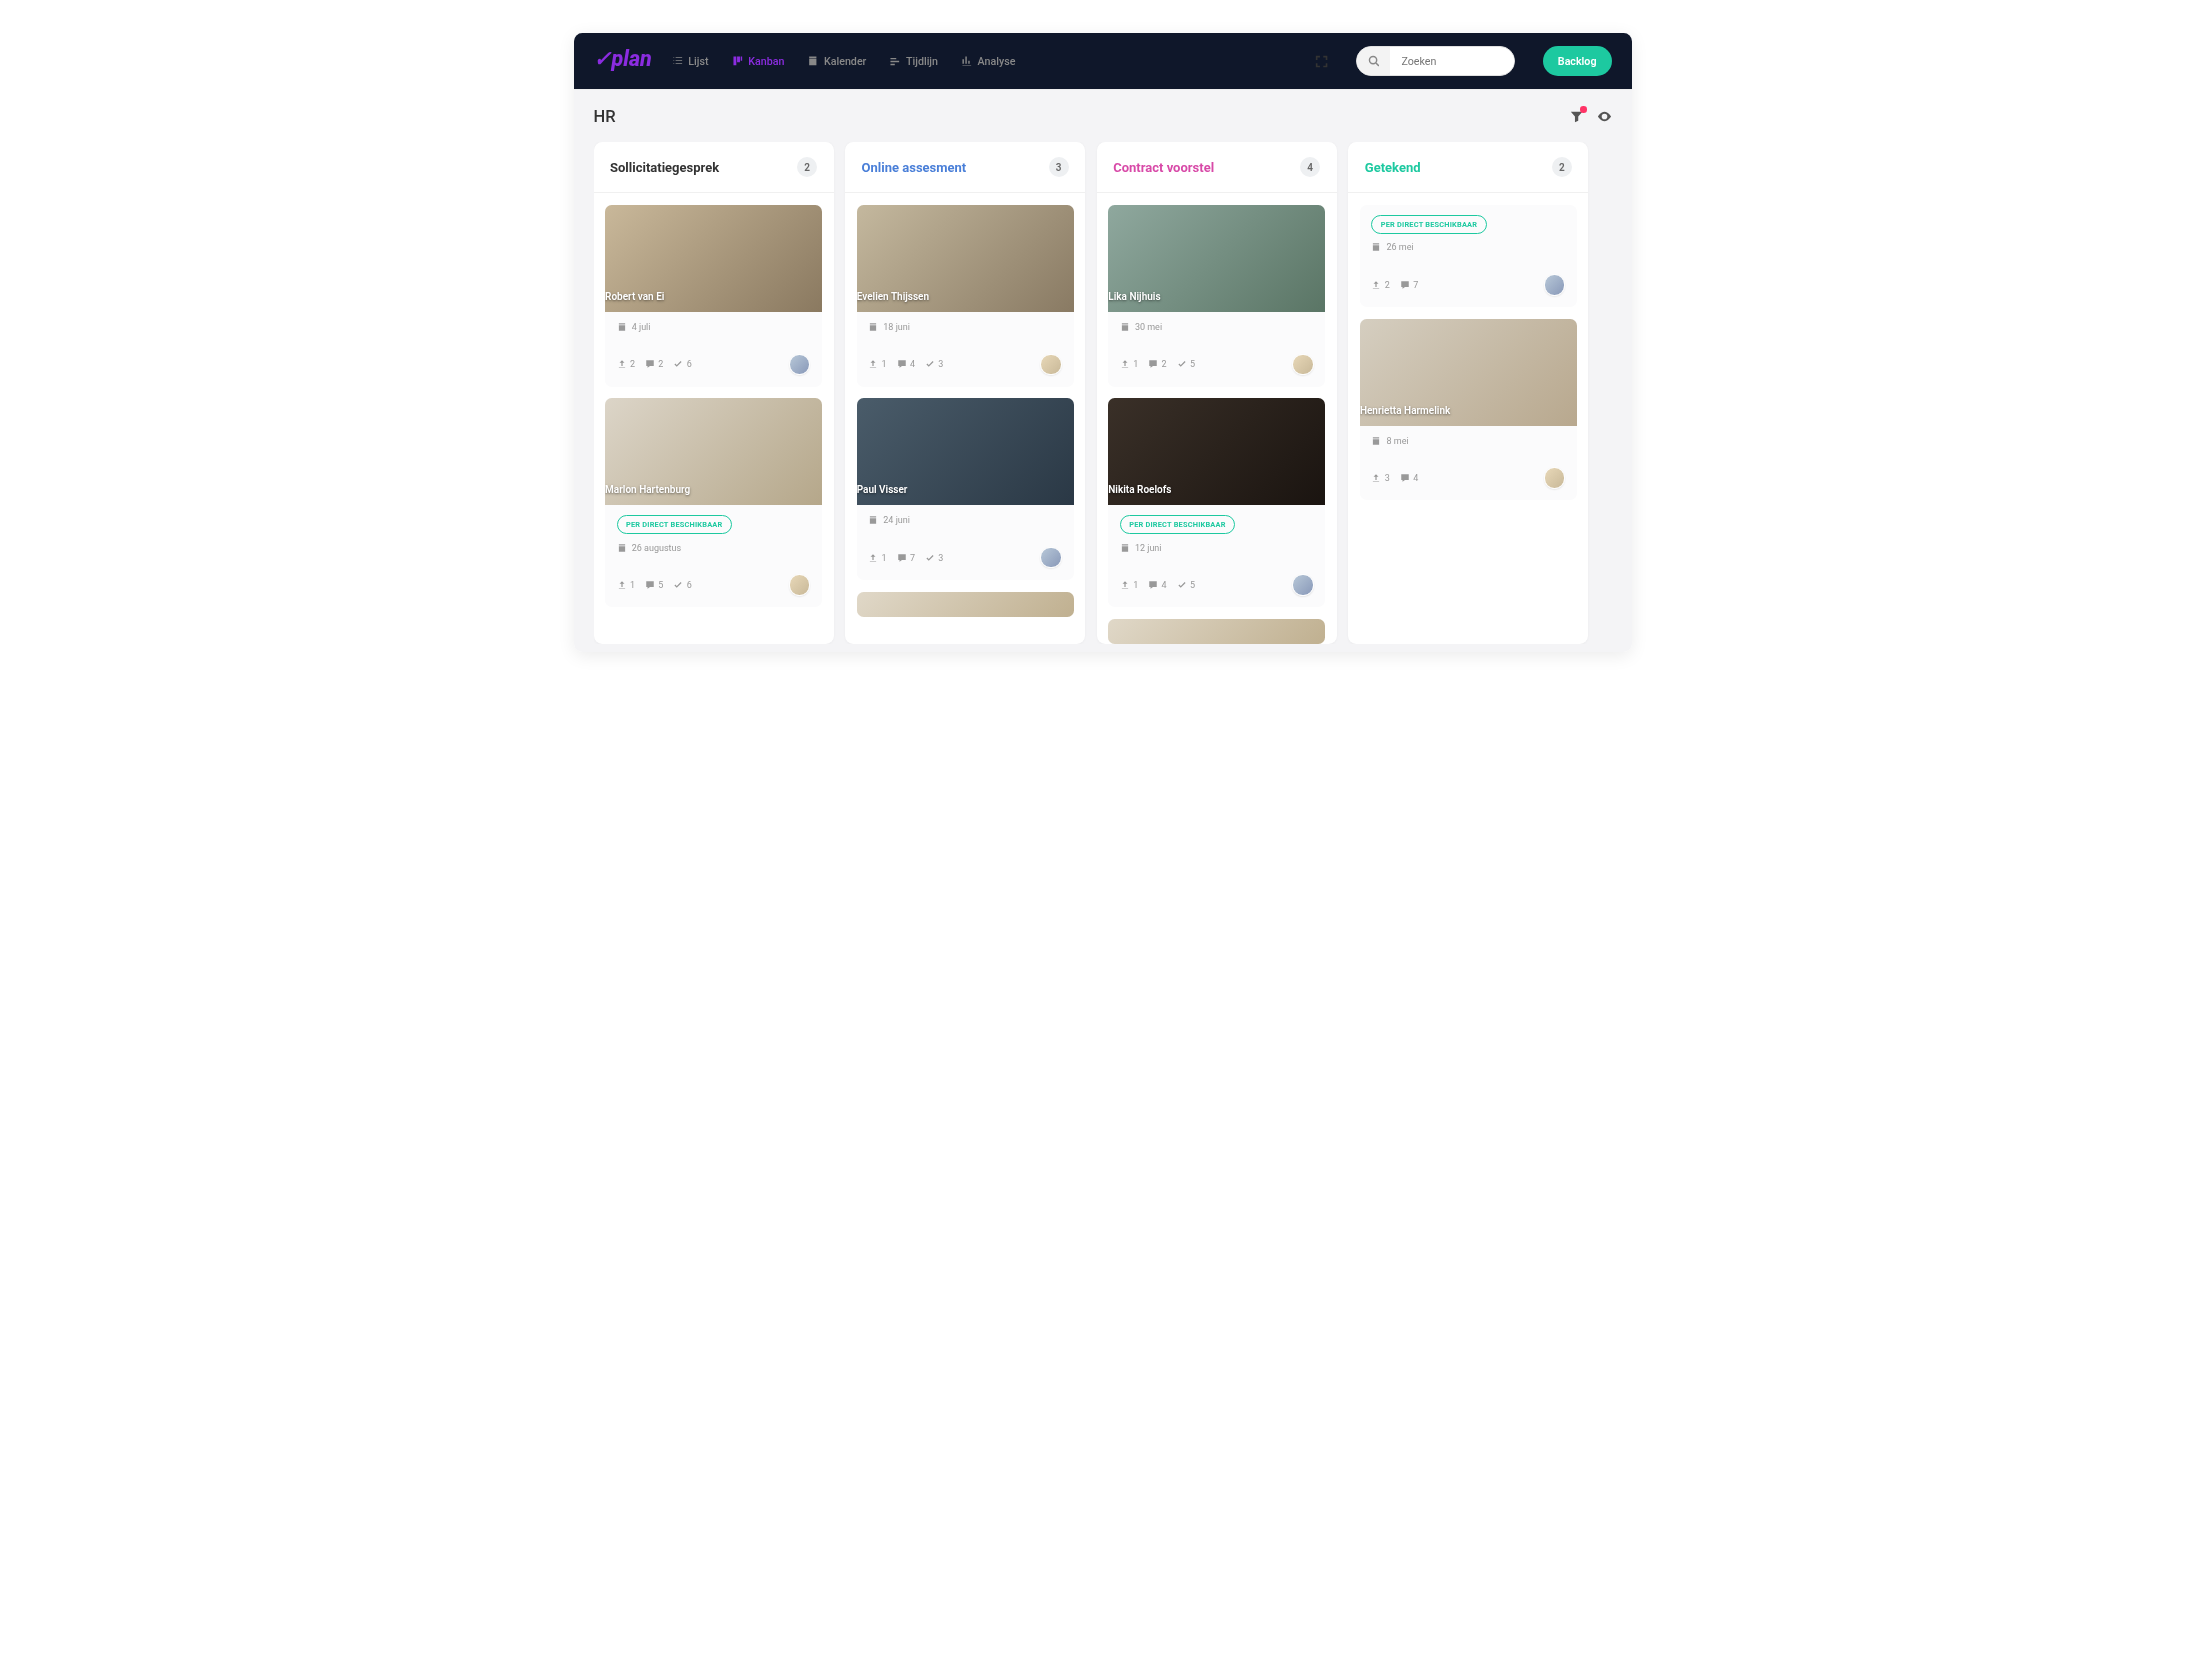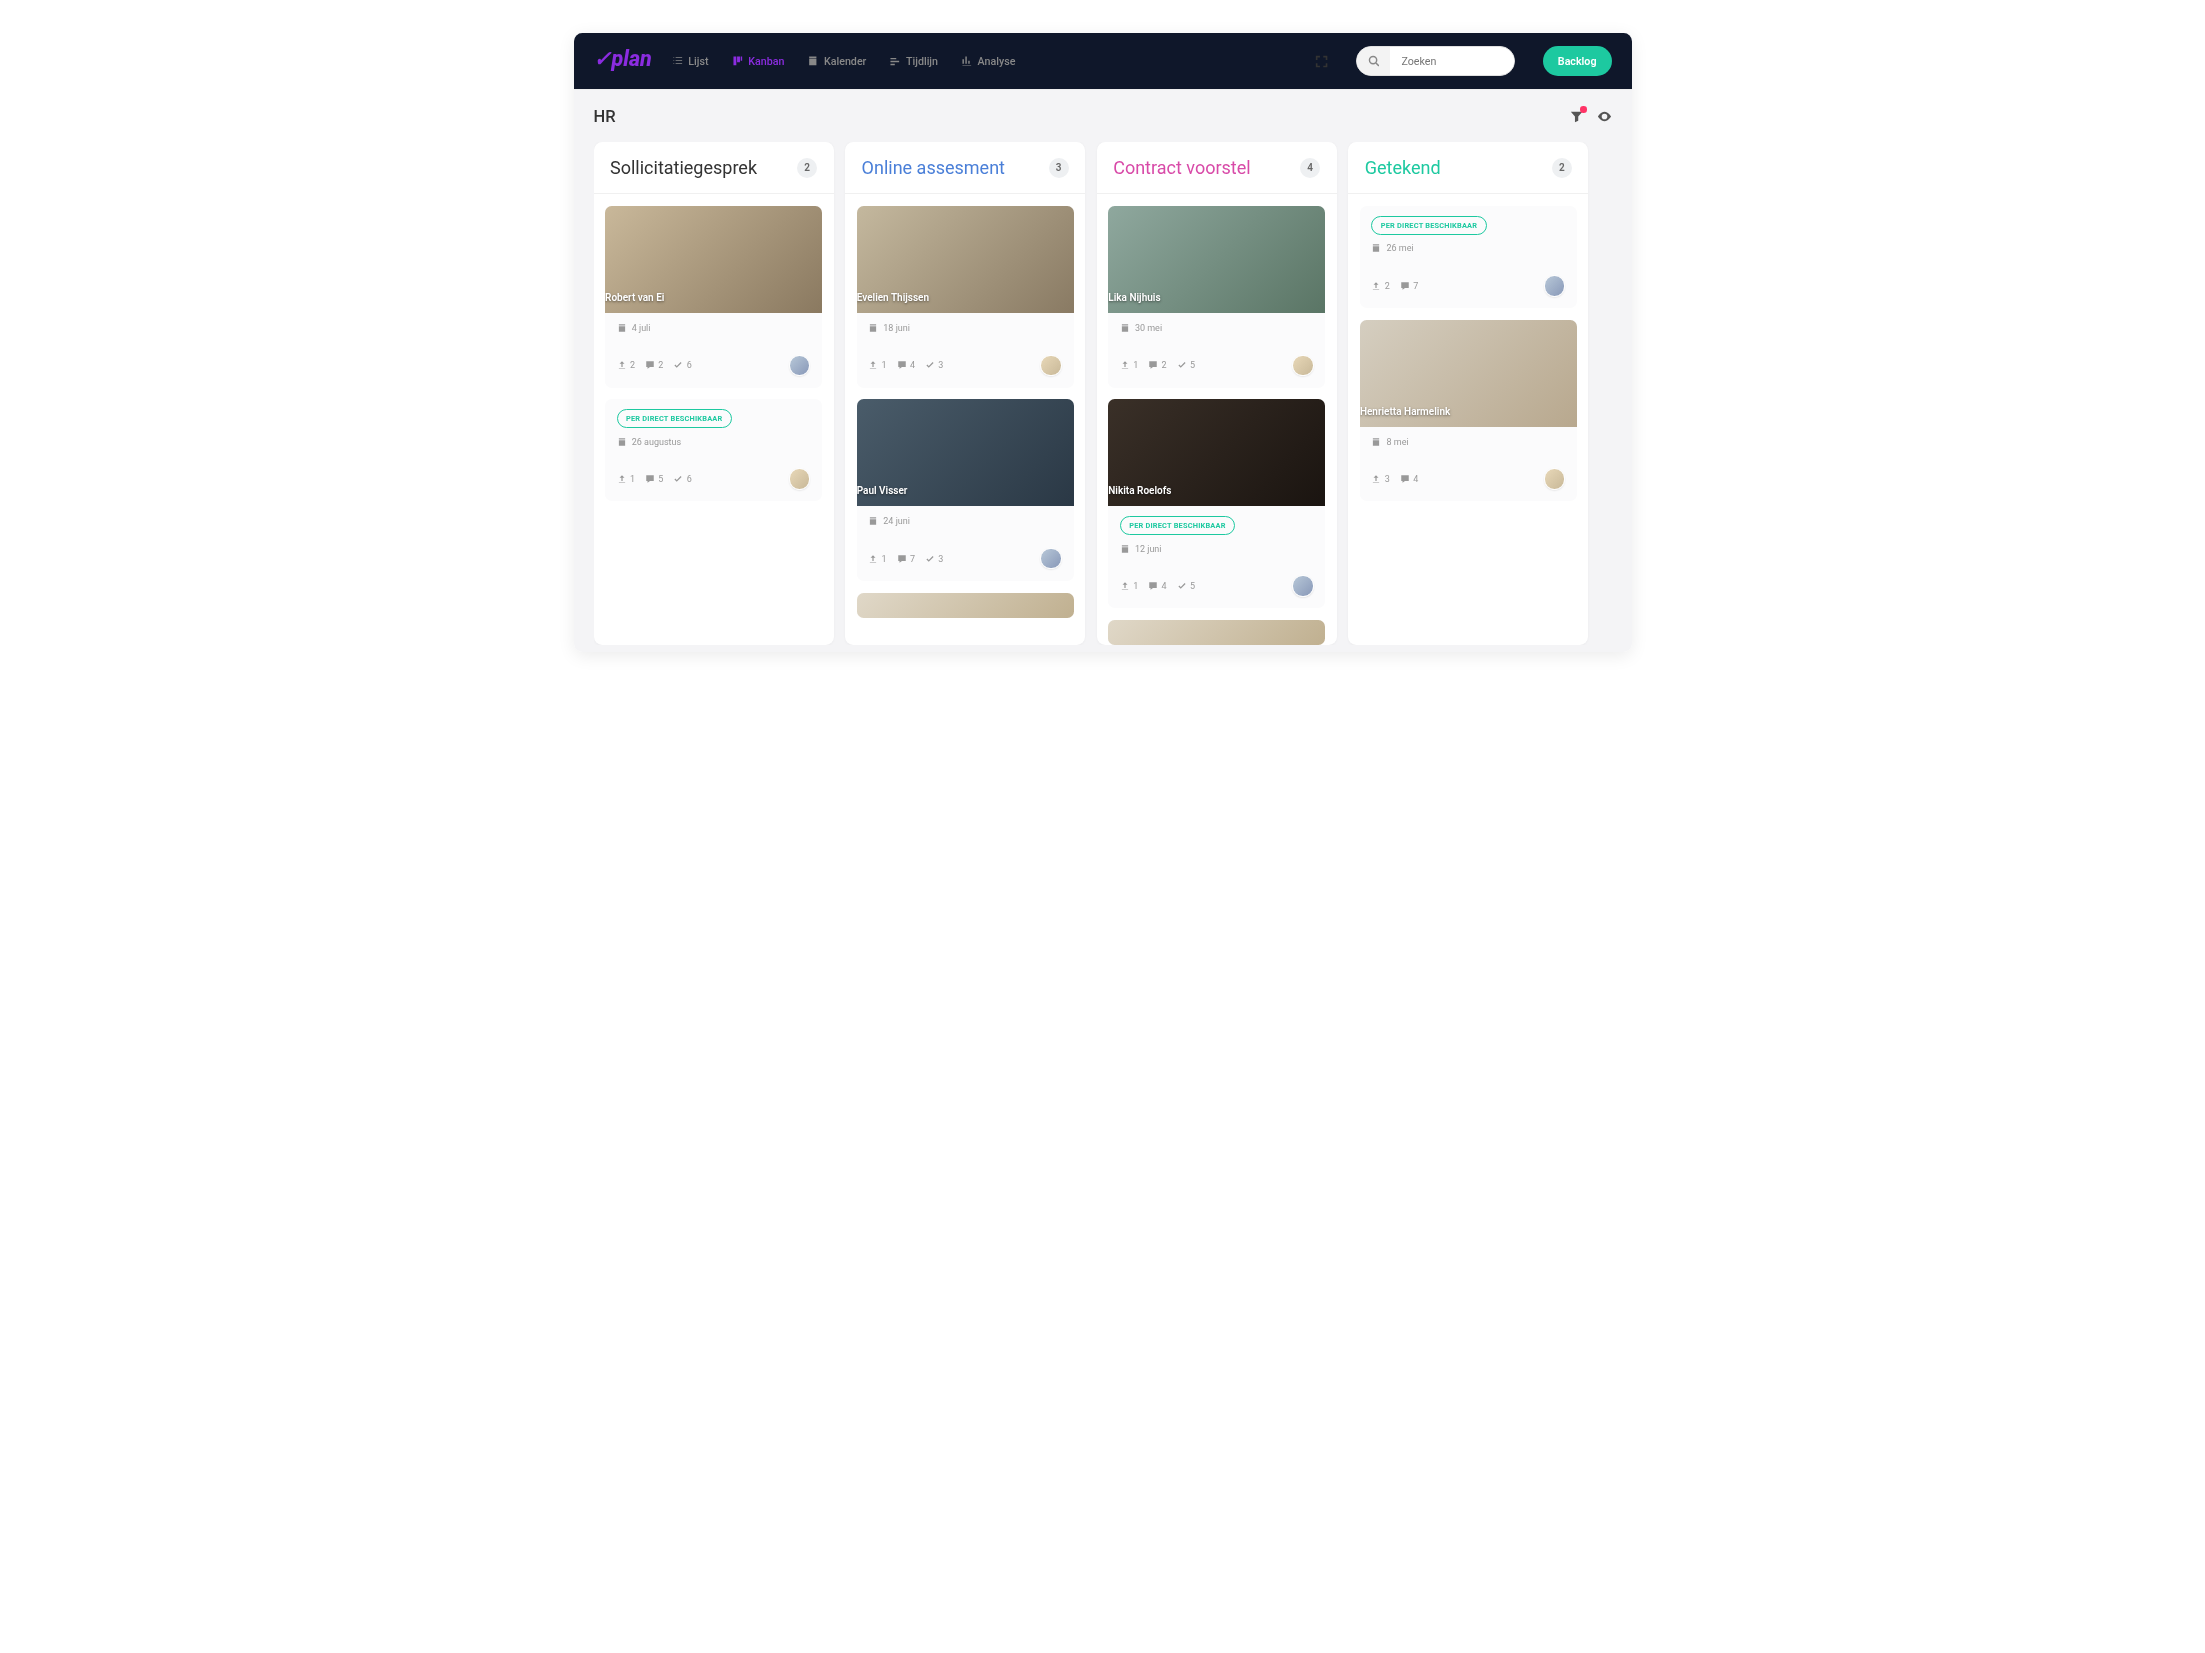--- a/index.html
+++ b/index.html
@@ -22,21 +22,21 @@
 .backlog-btn{background:#1dc9a0;color:#fff;border:none;border-radius:16.5px;padding:8.3px 15px;font-size:10.7px;font-weight:600;cursor:pointer;}
 .content{background:#f4f4f6;padding:16.5px 20px 0;min-height:562px;}
 .page-header{display:flex;align-items:center;justify-content:space-between;margin-bottom:16.5px;gap:48px;}
 .page-title{font-size:16.5px;font-weight:500;color:#333;}
 .header-icons{display:flex;gap:13.2px;align-items:center;}
 .filter-icon,.eye-icon{color:#555;position:relative;cursor:pointer;}
 .filter-badge{position:absolute;top:-3.3px;right:-3.3px;width:6.6px;height:6.6px;background:#ff3366;border-radius:50%;}
 .board{display:flex;gap:11.6px;overflow-x:auto;}
 .column{background:#fff;border-radius:8.3px;width:240px;flex-shrink:0;display:flex;flex-direction:column;box-shadow:0 0.8px 2.5px rgba(0,0,0,0.04);}
 .col-header{padding:15px 16.5px;display:flex;align-items:center;justify-content:space-between;border-bottom:0.8px solid #f0f0f0;}
-.col-title{font-size:18px;font-weight:400;}
+.col-title{font-size:13px;font-weight:700;}
 .col-title.c1{color:#333;}
 .col-title.c2{color:#4a7fd8;}
 .col-title.c3{color:#d84aa8;}
 .col-title.c4{color:#1dc9a0;}
 .col-count{background:#eef0f2;color:#666;font-size:10px;font-weight:600;width:20px;height:20px;border-radius:50%;display:flex;align-items:center;justify-content:center;}
 .col-body{padding:11.6px 11.6px 0;display:flex;flex-direction:column;gap:11.6px;overflow-y:auto;max-height:463px;position:relative;}
 .col-body::-webkit-scrollbar{width:4.1px;}
 .col-body::-webkit-scrollbar-thumb{background:#c5c5c5;border-radius:2.5px;}
 .card{background:#fbfbfc;border-radius:6.6px;overflow:hidden;}
 .card-img{width:100%;height:107px;position:relative;background:linear-gradient(135deg,#c9b89a,#8a7960);display:flex;align-items:flex-end;}
@@ -166,20 +166,23 @@
                       <path d="M2 2h12v9H8l-4 3v-3H2z"></path>
                     </svg>2</span>
                   <span class="stat"><svg class="icn" viewBox="0 0 16 16">
                       <path d="M3 8l3 3 7-7" fill="none" stroke="currentColor" stroke-width="2"></path>
                     </svg>6</span>
                 </div>
           <div class="avatar a3"></div>
         </div>
             </div>
             <div class="card">
+        <div class="card-img p2">
+          <div class="card-name">Marlon Hartenburg</div>
+        </div>
         <div class="card-meta">
           <span class="badge">PER DIRECT BESCHIKBAAR</span>
           <div class="date-row">
                   <svg class="icn" viewBox="0 0 16 16">
                     <path fill="currentColor" d="M3 2h10v2H3zM3 5h10v9H3z"></path>
                   </svg>
                   <span>26 augustus</span>
                 </div>
         </div>
         <div class="card-footer">

